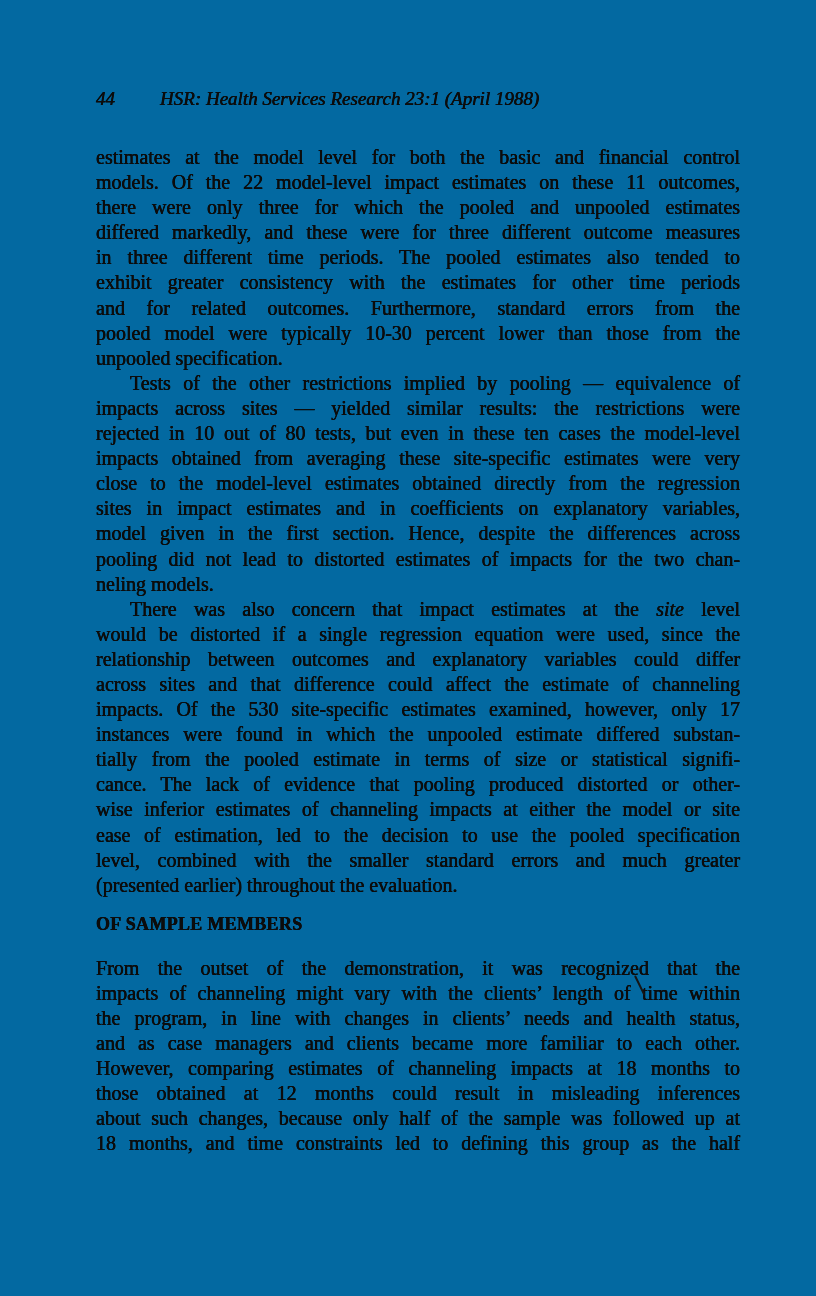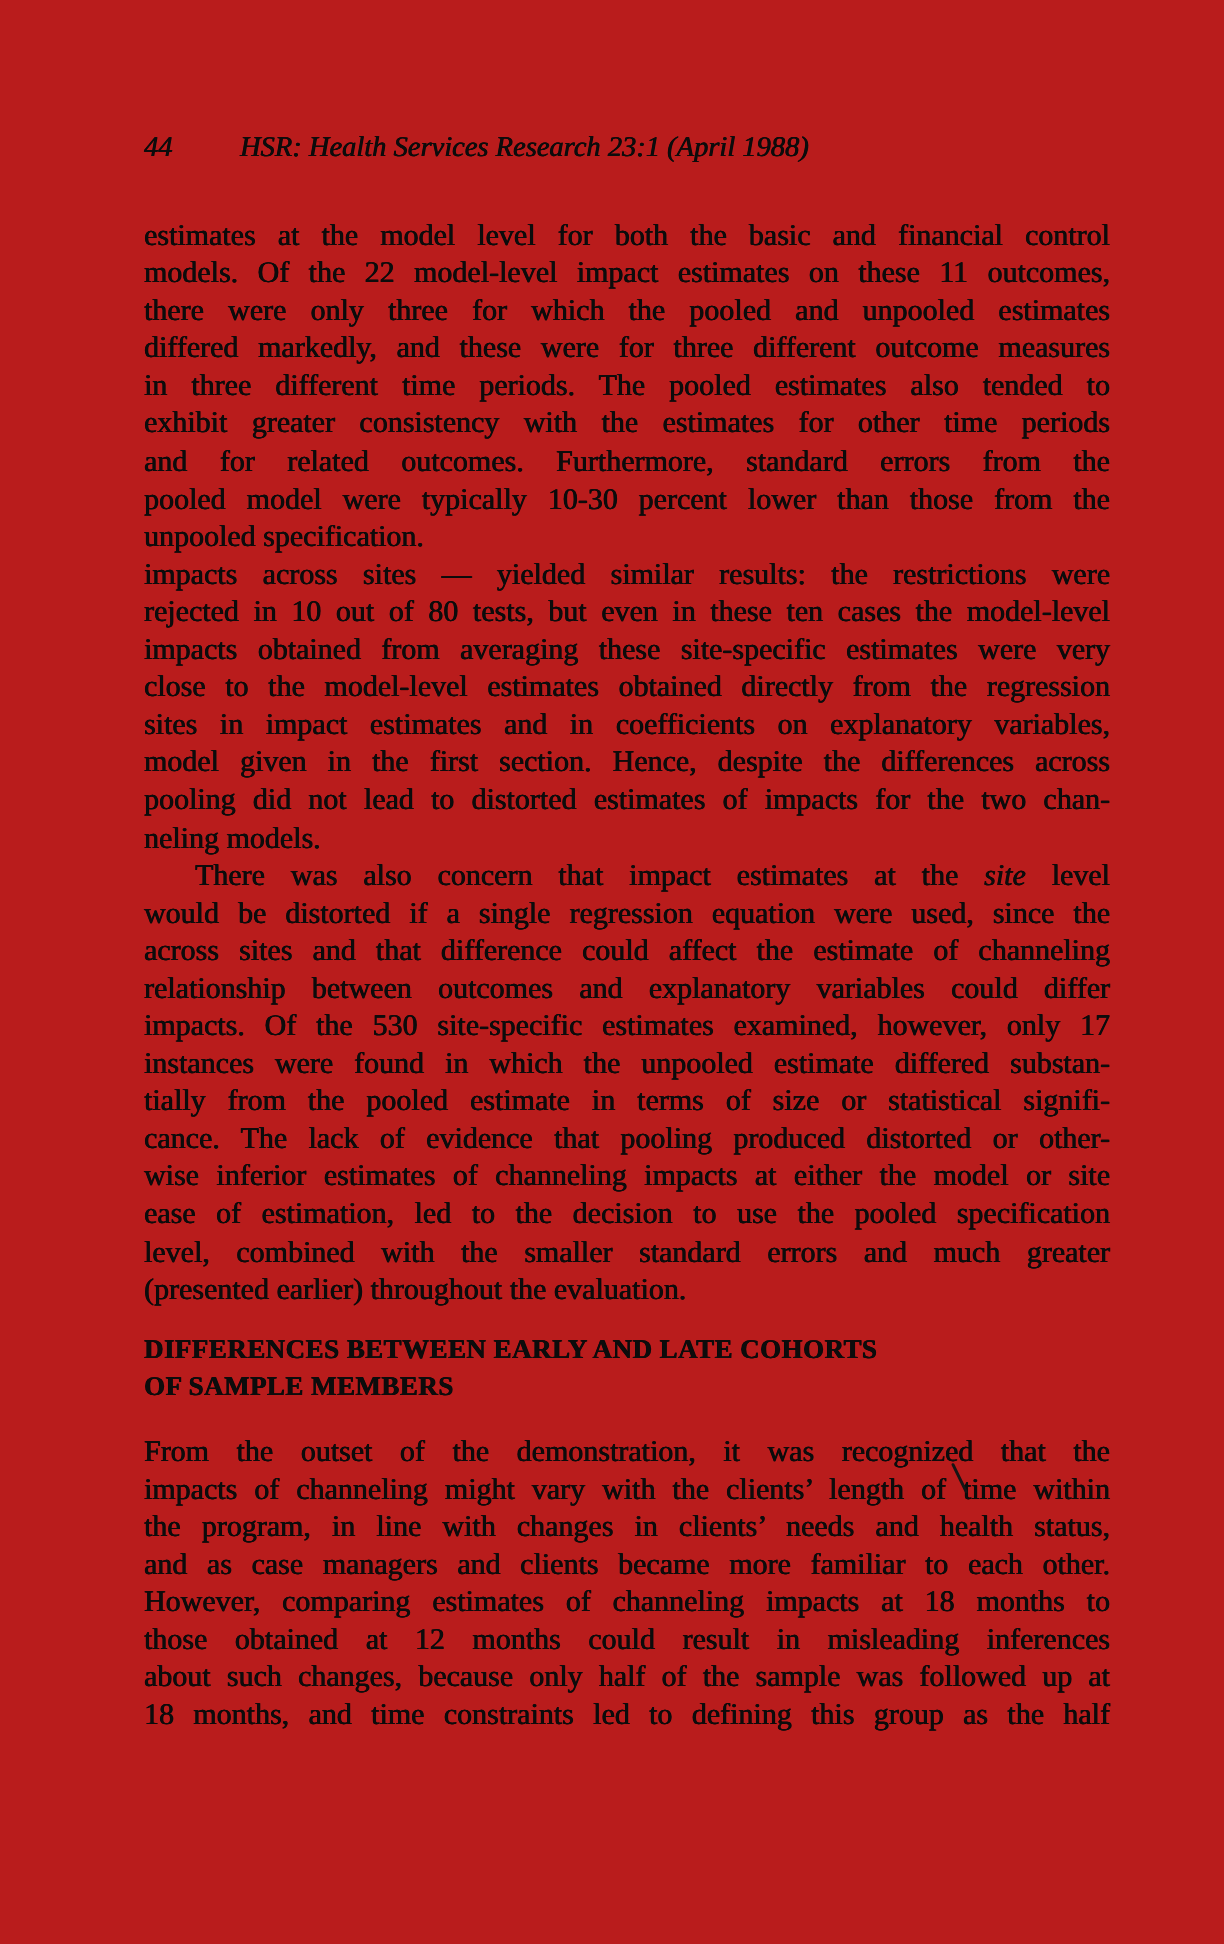--- a/index.html
+++ b/index.html
@@ -4,21 +4,21 @@
 <style>
   html, body {
     margin: 0;
     padding: 0;
     background: #ffffff;
   }
   .page {
     position: relative;
     width: 816px;
     height: 1296px;
-    background: #b91c1c;
+    background: #0369a1;
     overflow: hidden;
     font-family: "Liberation Serif", "DejaVu Serif", serif;
     color: #0c0c0c;
   }
   
   .ink {
     text-shadow: 0.3px 0 0 currentColor, -0.2px 0 0 currentColor;
   }
   .running-head {
     position: absolute;
@@ -93,42 +93,42 @@
   <div class="doc-content ink" id="doc-content">
       <div class="line">estimates at the model level for both the basic and financial control</div>
       <div class="line">models. Of the 22 model-level impact estimates on these 11 outcomes,</div>
       <div class="line">there were only three for which the pooled and unpooled estimates</div>
       <div class="line">differed markedly, and these were for three different outcome measures</div>
       <div class="line">in three different time periods. The pooled estimates also tended to</div>
       <div class="line">exhibit greater consistency with the estimates for other time periods</div>
       <div class="line">and for related outcomes. Furthermore, standard errors from the</div>
       <div class="line">pooled model were typically 10-30 percent lower than those from the</div>
       <div class="line last">unpooled specification.</div>
+      <div class="line indent">Tests of the other restrictions implied by pooling — equivalence of</div>
       <div class="line">impacts across sites — yielded similar results: the restrictions were</div>
       <div class="line">rejected in 10 out of 80 tests, but even in these ten cases the model-level</div>
       <div class="line">impacts obtained from averaging these site-specific estimates were very</div>
       <div class="line">close to the model-level estimates obtained directly from the regression</div>
       <div class="line">sites in impact estimates and in coefficients on explanatory variables,</div>
       <div class="line">model given in the first section. Hence, despite the differences across</div>
       <div class="line">pooling did not lead to distorted estimates of impacts for the two chan-</div>
       <div class="line last">neling models.</div>
       <div class="line indent">There was also concern that impact estimates at the <i>site</i> level</div>
       <div class="line">would be distorted if a single regression equation were used, since the</div>
+      <div class="line">relationship between outcomes and explanatory variables could differ</div>
       <div class="line">across sites and that difference could affect the estimate of channeling</div>
-      <div class="line">relationship between outcomes and explanatory variables could differ</div>
       <div class="line">impacts. Of the 530 site-specific estimates examined, however, only 17</div>
       <div class="line">instances were found in which the unpooled estimate differed substan-</div>
       <div class="line">tially from the pooled estimate in terms of size or statistical signifi-</div>
       <div class="line">cance. The lack of evidence that pooling produced distorted or other-</div>
       <div class="line">wise inferior estimates of channeling impacts at either the model or site</div>
       <div class="line">ease of estimation, led to the decision to use the pooled specification</div>
       <div class="line">level, combined with the smaller standard errors and much greater</div>
       <div class="line last">(presented earlier) throughout the evaluation.</div>
       <div class="heading-block">
-        <div class="heading-line">DIFFERENCES BETWEEN EARLY AND LATE COHORTS</div>
         <div class="heading-line">OF SAMPLE MEMBERS</div>
       </div>
       <div class="line">From the outset of the demonstration, it was recognized that the</div>
       <div class="line">impacts of channeling might vary with the clients’ length of time within</div>
       <div class="line">the program, in line with changes in clients’ needs and health status,</div>
       <div class="line">and as case managers and clients became more familiar to each other.</div>
       <div class="line">However, comparing estimates of channeling impacts at 18 months to</div>
       <div class="line">those obtained at 12 months could result in misleading inferences</div>
       <div class="line">about such changes, because only half of the sample was followed up at</div>
       <div class="line">18 months, and time constraints led to defining this group as the half</div>

